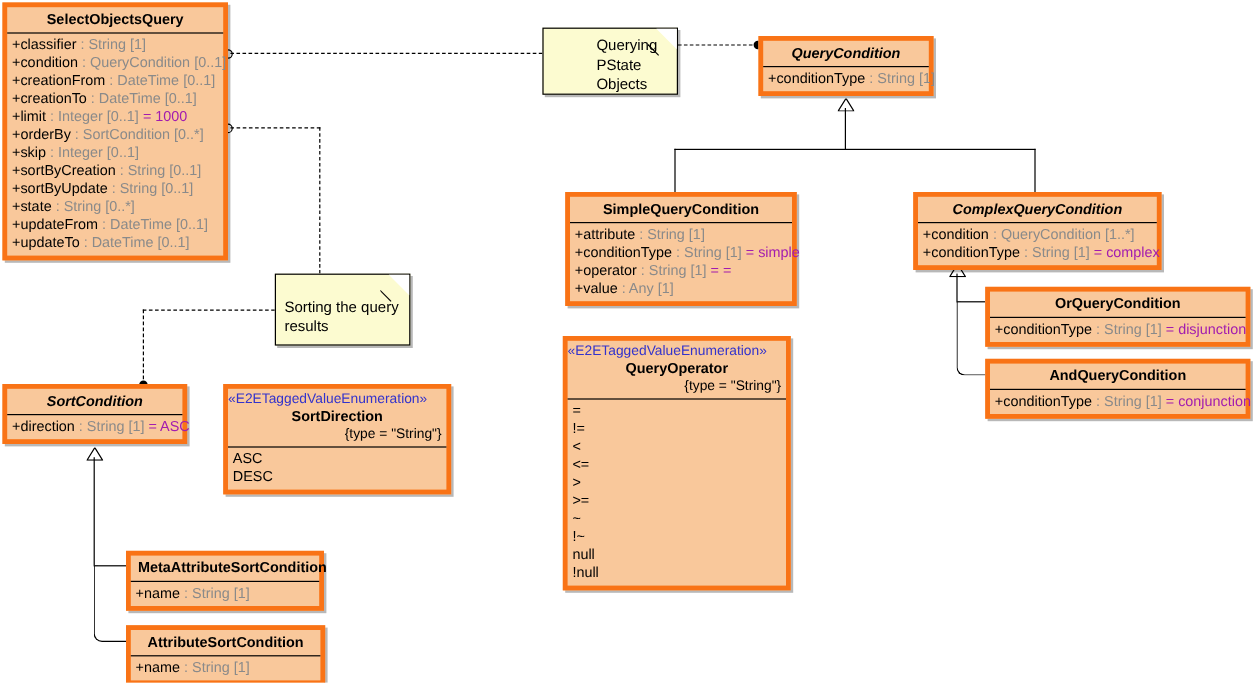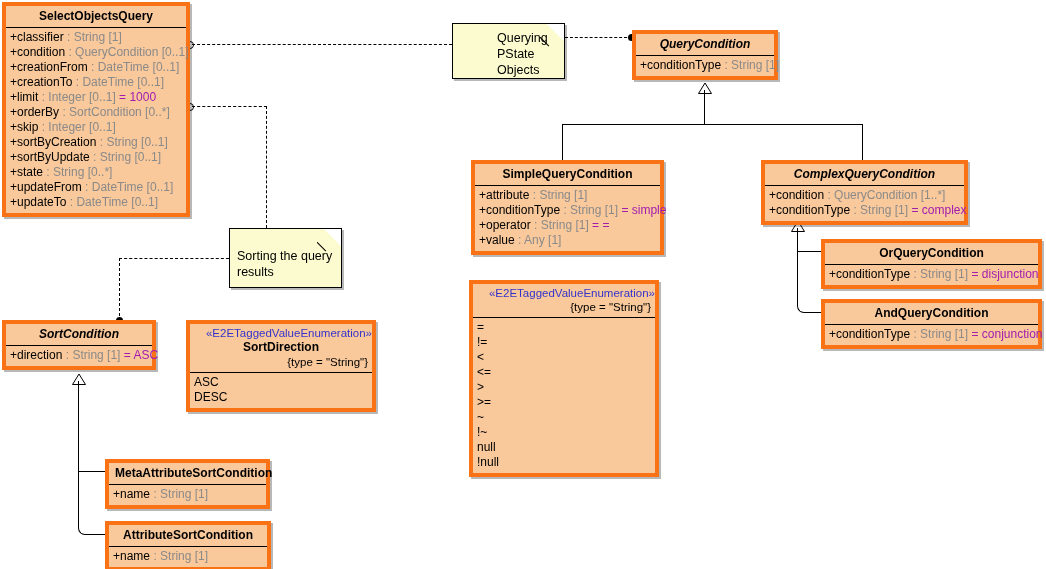--- a/index.html
+++ b/index.html
@@ -50,21 +50,21 @@
   .attr .adefault { color: #a21caf; }
   .lit {
     font-size: 12px;
     line-height: 15px;
     color: #000000;
     white-space: nowrap;
   }
   .stereo {
     font-size: 11.5px;
     color: #3333cc;
-    text-align: right;
+    text-align: left;
     line-height: 14px;
   }
   .tagged {
     font-size: 11.5px;
     color: #000000;
     text-align: right;
     padding-right: 4px;
     line-height: 14px;
   }
   
@@ -283,20 +283,21 @@
     </div>
     <div class="uml-compartment" style="min-height:36px;">
       <div class="lit">ASC</div>
       <div class="lit">DESC</div>
     </div>
   </div>
 
   <div class="uml-class" style="left:469px; top:280px; width:190px;">
     <div style="padding:2px 0 3px 0;">
       <div class="stereo">«E2ETaggedValueEnumeration»</div>
+      <div class="uml-header" style="padding:0 6px 1px 6px;">QueryOperator</div>
       <div class="tagged">{type = "String"}</div>
     </div>
     <div class="uml-compartment" style="min-height:155px;">
       <div class="lit">=</div>
       <div class="lit">!=</div>
       <div class="lit">&lt;</div>
       <div class="lit">&lt;=</div>
       <div class="lit">&gt;</div>
       <div class="lit">&gt;=</div>
       <div class="lit">~</div>

